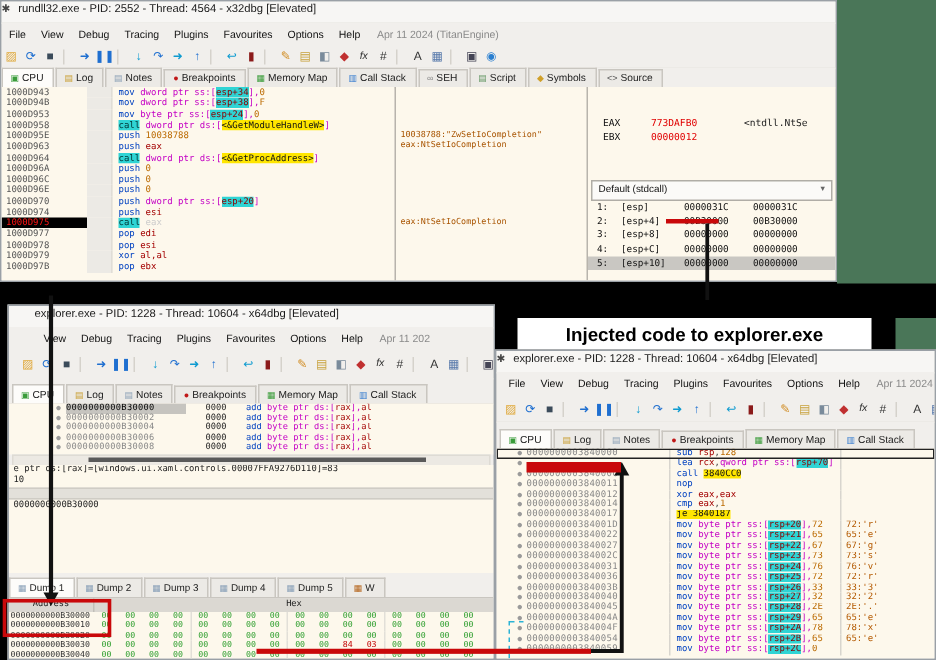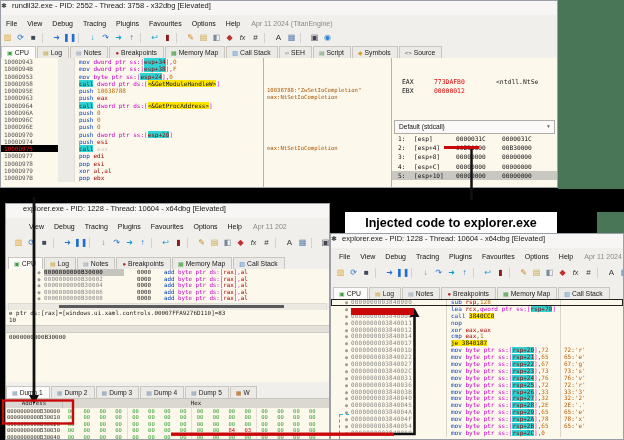--- a/index.html
+++ b/index.html
@@ -74,21 +74,21 @@
            font-size:5.8px;color:#222;display:flex;line-height:9px;}
   #dumphdr .h1{width:56px;text-align:center;border-right:1px solid #c2bfb8;flex:0 0 auto;}
   #dumphdr .h2{flex:1;text-align:center;}
   #dumprows{position:absolute;left:0;right:0;top:204px;bottom:0;background:#fdf8ec;overflow:hidden;}
   .drow{display:flex;height:6.4px;line-height:6.4px;font-size:5.5px;white-space:nowrap;}
   .drow .da{width:56px;flex:0 0 auto;color:#333;padding-left:1px;}
   .drow .db{width:15.9px;flex:0 0 auto;color:#2e9e2e;text-align:center;}
   .drow .db.grp{border-left:1px solid #e2dfd8;}
   .drow .db.chg{color:#c00000;}
   
-  #inject-label{position:absolute;left:345px;top:212px;width:212px;height:21px;background:#fff;
+  #inject-label{position:absolute;left:345px;top:212px;width:236px;height:21px;background:#fff;
                 display:flex;align-items:center;justify-content:center;font-weight:bold;font-size:12.5px;color:#000;}
   #right-disasm{position:absolute;left:0;top:65px;right:0;bottom:0;background:#fdf8ec;overflow:hidden;}
   .rrow{display:flex;height:6.9px;line-height:6.9px;font-size:6px;white-space:nowrap;position:relative;}
   .rrow .bu{width:20px;flex:0 0 auto;color:#9a9a9a;font-size:5px;text-align:right;padding-right:3px;box-sizing:border-box;}
   .rrow .ra{width:96px;flex:0 0 auto;color:#888;letter-spacing:0.2px;border-right:1px solid #d8d5ce;box-sizing:border-box;}
   .rrow .ri{width:114px;flex:0 0 auto;padding-left:4px;border-right:1px solid #d8d5ce;box-sizing:border-box;overflow:hidden;}
   .rrow .rc{flex:1;color:#b35900;padding-left:3px;overflow:hidden;}
   .rrow.first{outline:1px solid #222;outline-offset:-1px;}
   #jmparrow{position:absolute;left:8px;top:115px;bottom:0;width:10px;border-left:1px dashed #2bb3d6;}
   #jmparrow .jh{position:absolute;left:0;top:0;width:9px;border-top:1px dashed #2bb3d6;}
@@ -97,21 +97,21 @@
 </head>
 <body>
 
 <div id="stage" style="background: rgb(0, 0, 0);">
   <div class="green" id="green1" style="left: 558px; top: 0px; width: 66px; height: 189px; background: rgb(74, 118, 88);"></div>
   <div class="green" id="green2" style="left: 597px; top: 212px; width: 27px; height: 21px; background: rgb(74, 118, 88);"></div>
 
   <section class="win" id="top-window" style="left:0;top:0;width:558px;height:188px;">
     <div class="titlebar">
       <span class="ticon">✱</span>
-      <span>rundll32.exe - PID: 2552 - Thread: 3758 - x32dbg [Elevated]</span>
+      <span>rundll32.exe - PID: 2552 - Thread: 4564 - x32dbg [Elevated]</span>
     </div>
     <div class="menubar" id="top-menu" style="top:14px;">
         <span class="mi">File</span>
         <span class="mi">View</span>
         <span class="mi">Debug</span>
         <span class="mi">Tracing</span>
         <span class="mi">Plugins</span>
         <span class="mi">Favourites</span>
         <span class="mi">Options</span>
         <span class="mi">Help</span>

